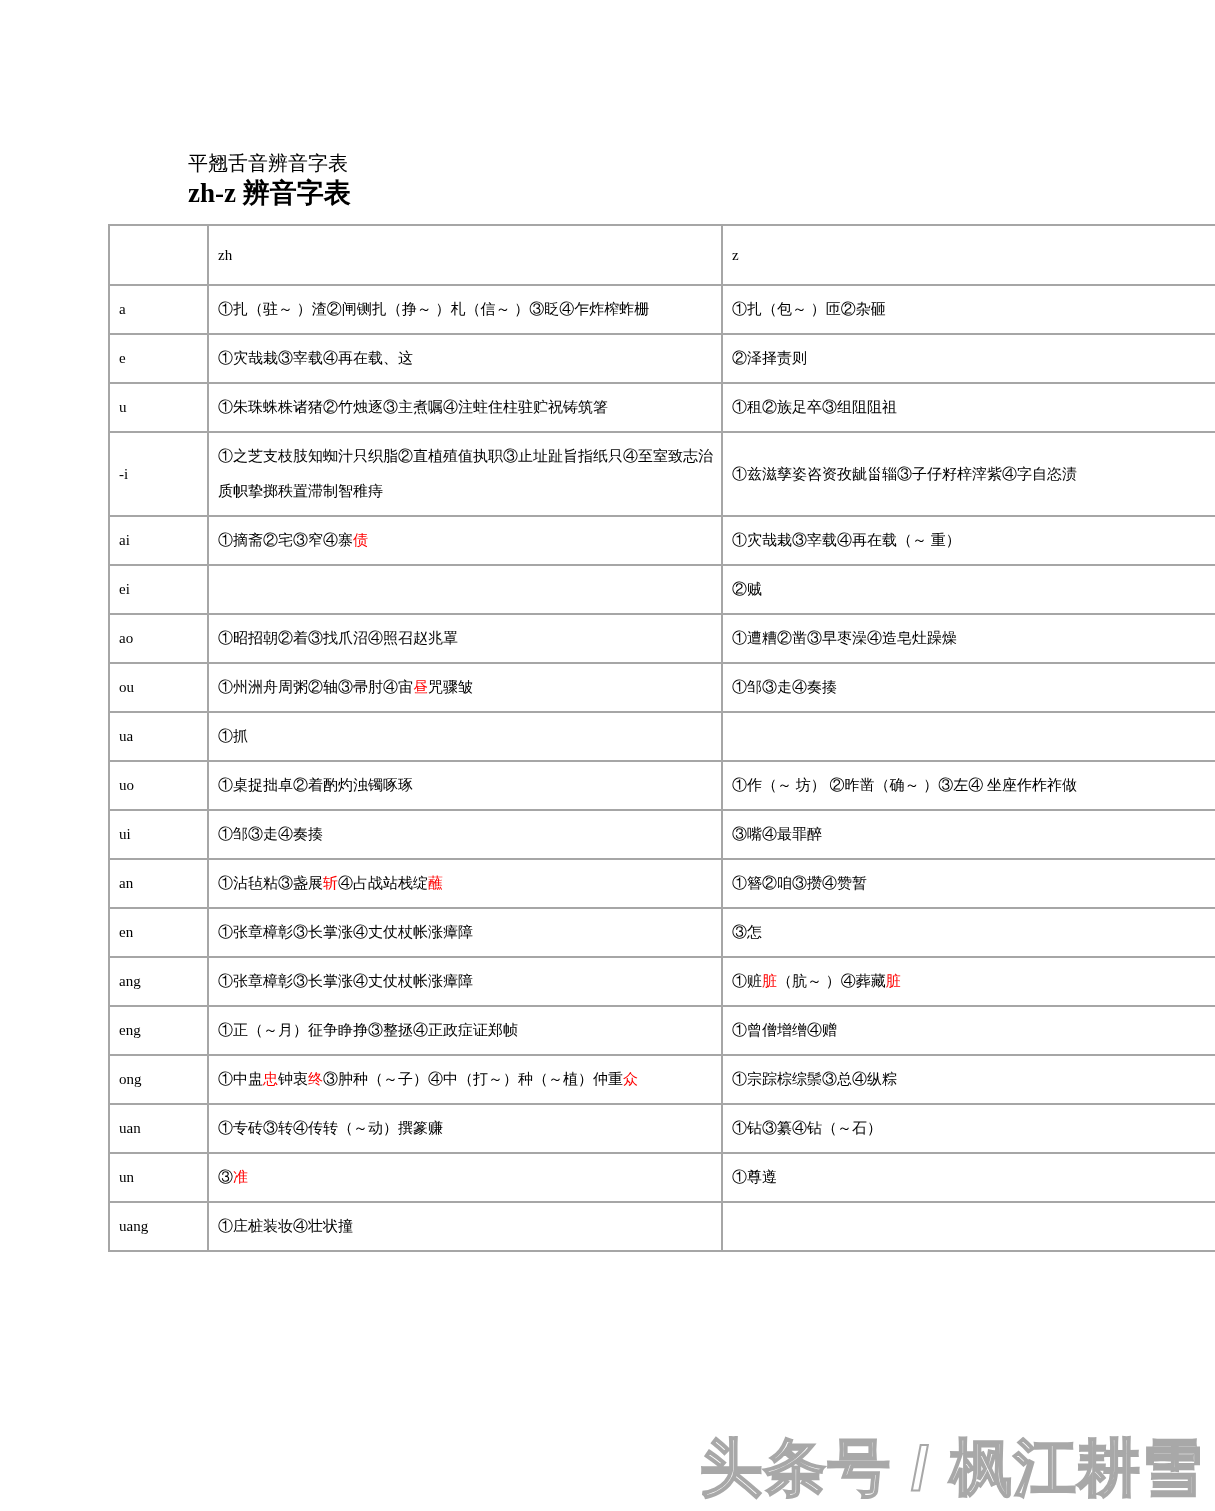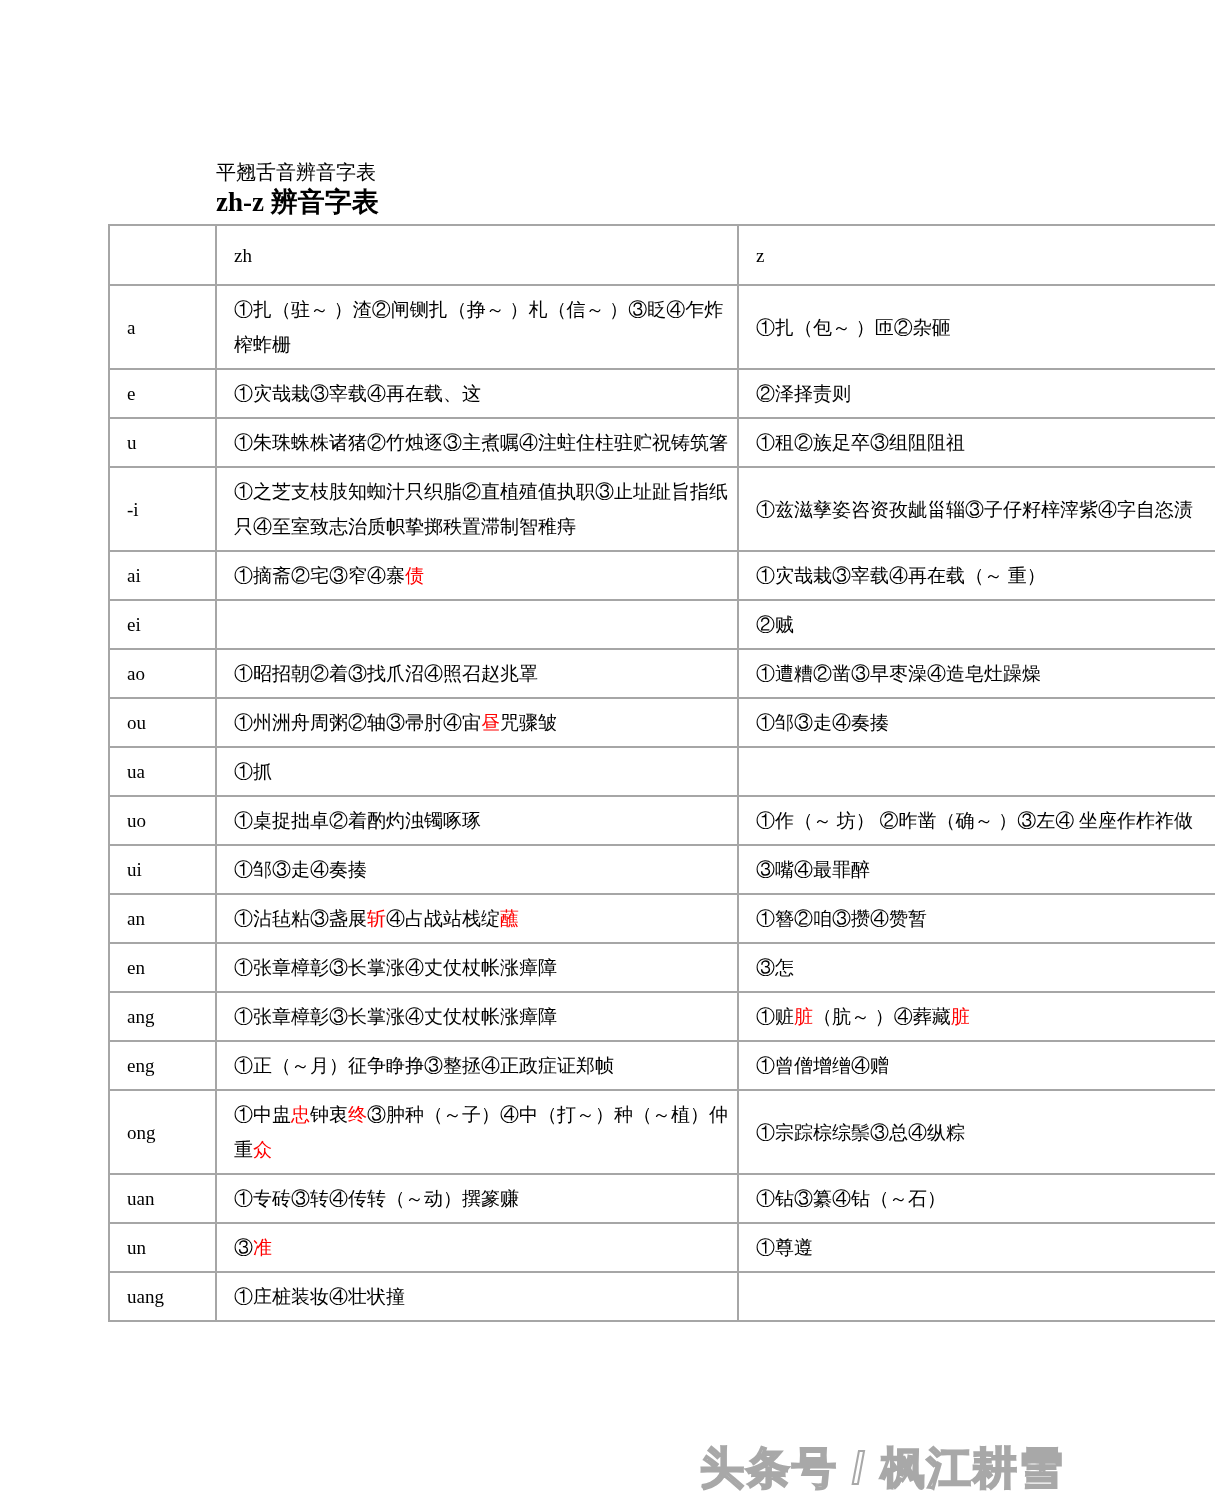--- a/index.html
+++ b/index.html
@@ -17,23 +17,22 @@
   }
   .page {
     position: absolute;
     left: 0; top: 0;
     width: 1215px;
     height: 1511px;
   }
   .title-block {
     position: absolute;
     left: 188px;
-    top: 157px;
+    top: 148px;
     width: 900px;
-    margin-left: 28px;
   }
   .doc-title {
     font-size: 20px;
     line-height: 30px;
     font-family: "Liberation Serif", "DejaVu Serif", serif;
     color: #000;
     white-space: nowrap;
   }
   .doc-subtitle {
     font-size: 27px;
@@ -46,22 +45,22 @@
     position: absolute;
     left: 108px;
     top: 224px;
     width: 1072px;
     border-collapse: collapse;
     table-layout: fixed;
   }
   table.chart td {
     border: 2px solid #a6a6a6;
     vertical-align: middle;
-    padding: 6px 8px 6px 17px;
-    font-size: 19px;
+    padding: 6px 8px 6px 9px;
+    font-size: 15px;
     line-height: 35px;
     font-family: "Liberation Serif", "DejaVu Serif", serif;
     color: #000;
     background: #fff;
   }
   td.col-key {
     width: 80px;
     padding-left: 9px;
     font-size: 19px;
   }
@@ -84,21 +83,21 @@
   .watermark {
     position: absolute;
     left: 700px;
     top: 1432px;
     width: 500px;
     height: 76px;
     pointer-events: none;
     overflow: hidden;
   }
   .wm-text {
-    font-size: 44px;
+    font-size: 62px;
     line-height: 72px;
     font-weight: bold;
     font-family: "Liberation Sans", "DejaVu Sans", sans-serif;
     color: transparent;
     -webkit-text-stroke: 2px #9a9a9a;
     letter-spacing: 2px;
     white-space: nowrap;
     opacity: 0.85;
   }
 </style>

